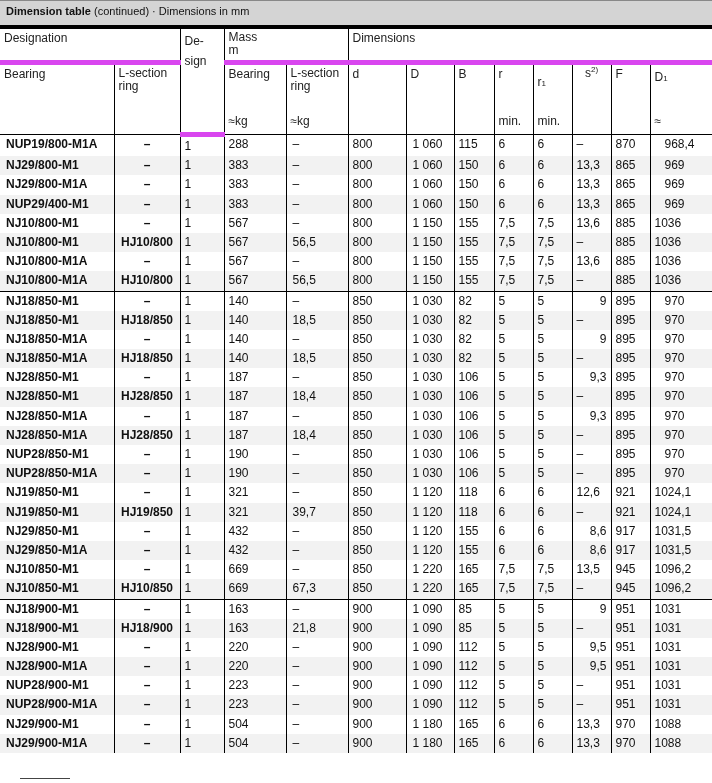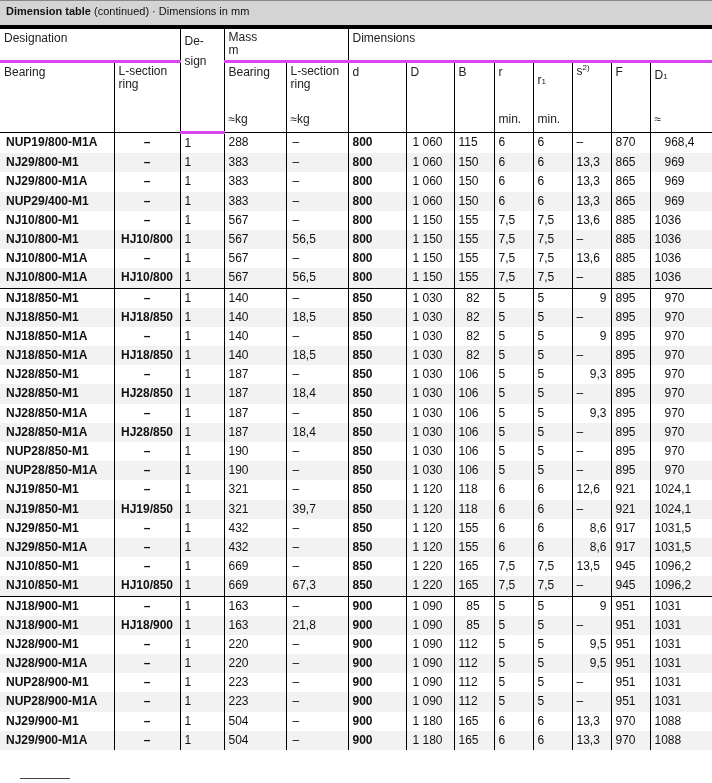--- a/index.html
+++ b/index.html
@@ -12,30 +12,30 @@
     .thickrule { position: absolute; left: 0; top: 25px; width: 712px; height: 4px; background: #000; }
     table { position: absolute; left: 0; top: 29px; border-collapse: collapse; table-layout: fixed; width: 712px; }
     td, th { padding: 0; margin: 0; font-weight: normal; text-align: left; vertical-align: top; }
     col.c0 { width: 114px; } col.c1 { width: 66px; } col.c2 { width: 44px; }
     col.c3 { width: 62px; } col.c4 { width: 62px; } col.c5 { width: 58px; }
     col.c6 { width: 48px; } col.c7 { width: 40px; } col.c8 { width: 39px; }
     col.c9 { width: 39px; } col.c10 { width: 39px; } col.c11 { width: 39px; }
     col.c12 { width: 62px; }
     thead th { border-left: 1px solid #000; padding: 2px 4px; font-size: 12px; color: #222; }
     thead th:first-child { border-left: none; }
-    thead tr.h1 th { height: 27px; border-bottom: 3px solid #d946ef; }
+    thead tr.h1 th { height: 27px; border-bottom: 5px solid #d946ef; }
     thead tr.h2 th { height: 57px; border-bottom: 1px solid #000; position: relative; }
     .unit { position: absolute; left: 4px; bottom: 6px; }
     .sub { font-size: 8px; }
     sup { font-size: 8px; }
     tbody td { height: 19.2px; line-height: 19px; padding: 0 4px; border-left: 1px solid #000; white-space: nowrap; font-size: 12px; }
     tbody td:first-child { border-left: none; padding-left: 6px; font-weight: bold; }
-    tbody td.bold { font-weight: bold; margin-left: 29px; }
+    tbody td.bold { font-weight: normal; margin-left: 29px; }
     tbody td.c1 { text-align: center; font-weight: bold; }
-    tbody td.r { text-align: center; padding-right: 6px; margin-top: 40px; }
+    tbody td.r { text-align: left; padding-right: 6px; margin-top: 40px; }
     tbody tr:nth-child(even) td { background: #f2f2f2; }
     tbody tr.grp td { border-top: 1px solid #000; }
     tbody td.c4, tbody td.c6 { padding-left: 6px; }
     .footrule { position: absolute; left: 20px; top: 778px; width: 50px; height: 1px; background: #444; }
   </style>
 </head>
 <body>
 
 <div class="titlebar">
   <span><b>Dimension table</b><span style="position:static"> (continued) · Dimensions in mm</span></span>
@@ -69,21 +69,21 @@
     <tr class="h2">
       <th>Bearing</th>
       <th style="line-height:13px;"><span>L-section ring</span></th>
       <th><span>Bearing</span><span class="unit">≈kg</span></th>
       <th style="line-height:13px;"><span>L-section ring</span><span class="unit">≈kg</span></th>
       <th>d</th>
       <th>D</th>
       <th>B</th>
       <th><span>r</span><span class="unit">min.</span></th>
       <th style="padding-top:10px;"><span>r</span><span class="sub">1</span><span class="unit">min.</span></th>
-      <th style="padding-top:0;"><span>s</span><sup>2)</sup></th>
+      <th style="padding-top:0;text-align:center;"><span>s</span><sup>2)</sup></th>
       <th>F</th>
       <th style="padding-top:5px;"><span>D</span><span class="sub">1</span><span class="unit">≈</span></th>
     </tr>
   </thead>
   <tbody id="tbody">
       <tr>
         <td class="c0">NUP19/800-M1A</td>
         <td class="c1">–</td>
         <td class="c2">1</td>
         <td class="c3">288</td>

